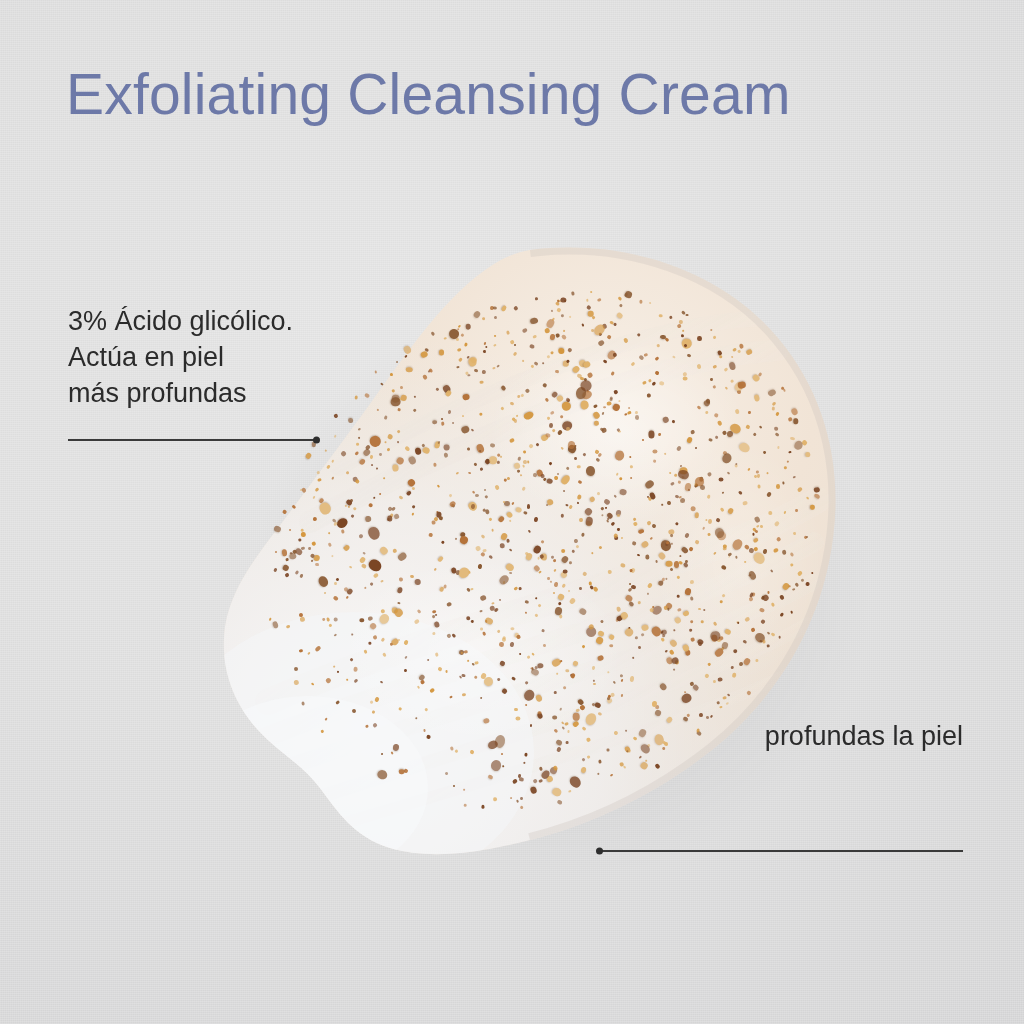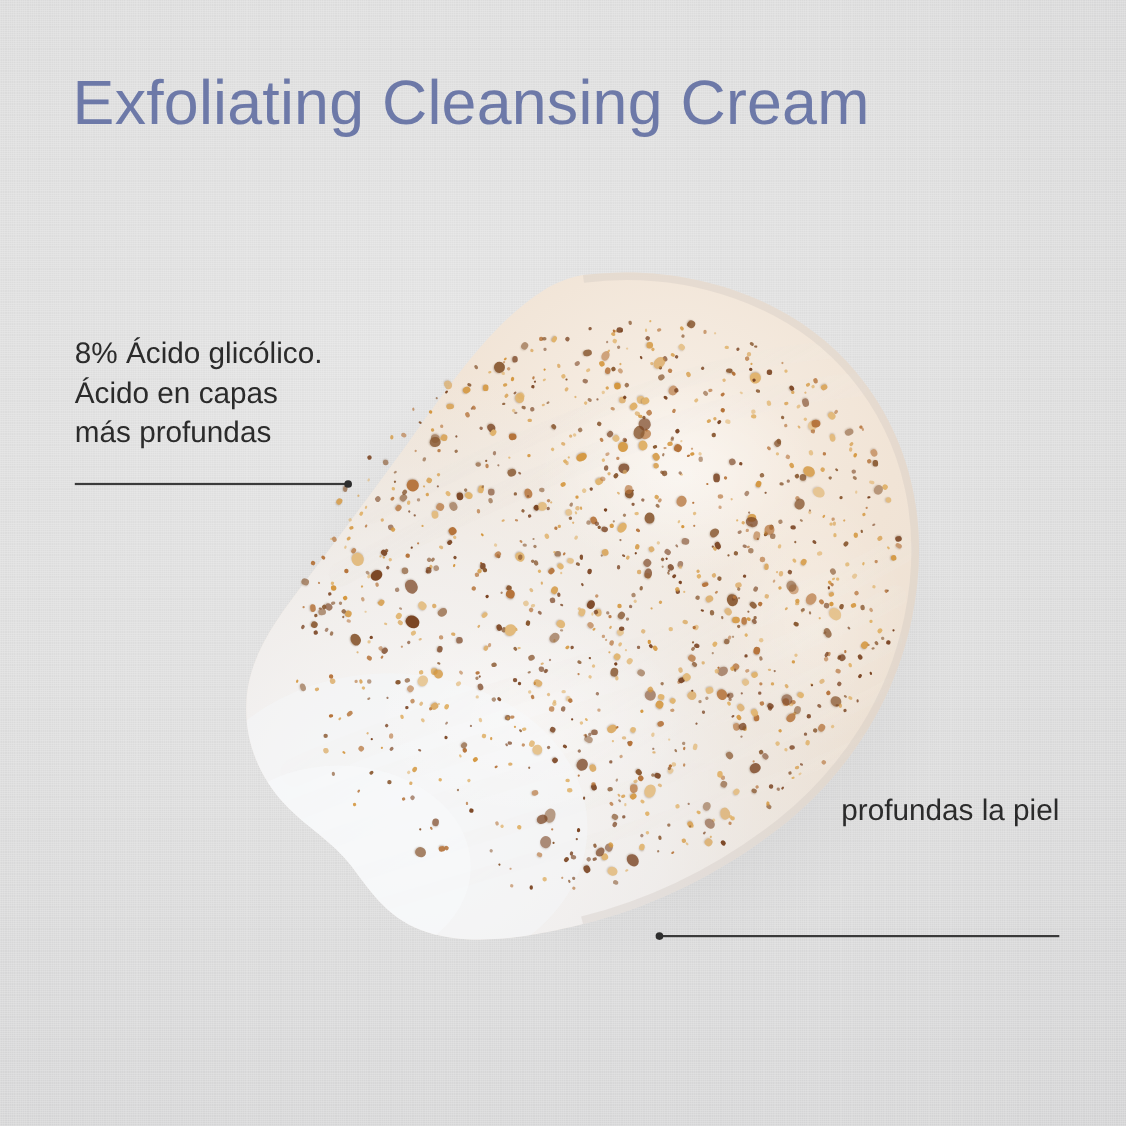--- a/index.html
+++ b/index.html
@@ -1345,22 +1345,22 @@
         <div class="speck" style="left: 139.597px; top: 345.368px; width: 10.8498px; height: 8.70475px; background: rgb(138, 90, 51); opacity: 0.93; transform: rotate(62deg); box-shadow: rgba(90, 55, 25, 0.3) 0px 1px 1.5px;"></div>
         <div class="speck" style="left: 492.357px; top: 417.559px; width: 3.84261px; height: 4.72448px; background: rgb(212, 151, 63); opacity: 0.91; transform: rotate(140deg);"></div>
         <div class="speck" style="left: 333.101px; top: 395.434px; width: 3.19779px; height: 3.64204px; background: rgb(224, 178, 106); opacity: 0.62; transform: rotate(90deg);"></div>
         <div class="speck" style="left: 282.305px; top: 303.81px; width: 7.88231px; height: 7.55128px; background: rgb(181, 115, 58); opacity: 1; transform: rotate(14deg); box-shadow: rgba(90, 55, 25, 0.3) 0px 1px 1.5px;"></div>
       </div>
   </div>
 
   <div class="title">Exfoliating Cleansing Cream</div>
 
   <div class="anno anno-left">
-    <span class="ln">8% Ácido glicólico.</span>
-    <span class="ln">Ácido en capas</span>
+    <span class="ln">3% Ácido glicólico.</span>
+    <span class="ln">Actúa en piel</span>
     <span class="ln">más profundas</span>
   </div>
 
   <div class="rule rule-left">
     <span class="dot"></span>
   </div>
 
   <div class="anno anno-right">
     <span class="ln">profundas la piel</span>
   </div>

